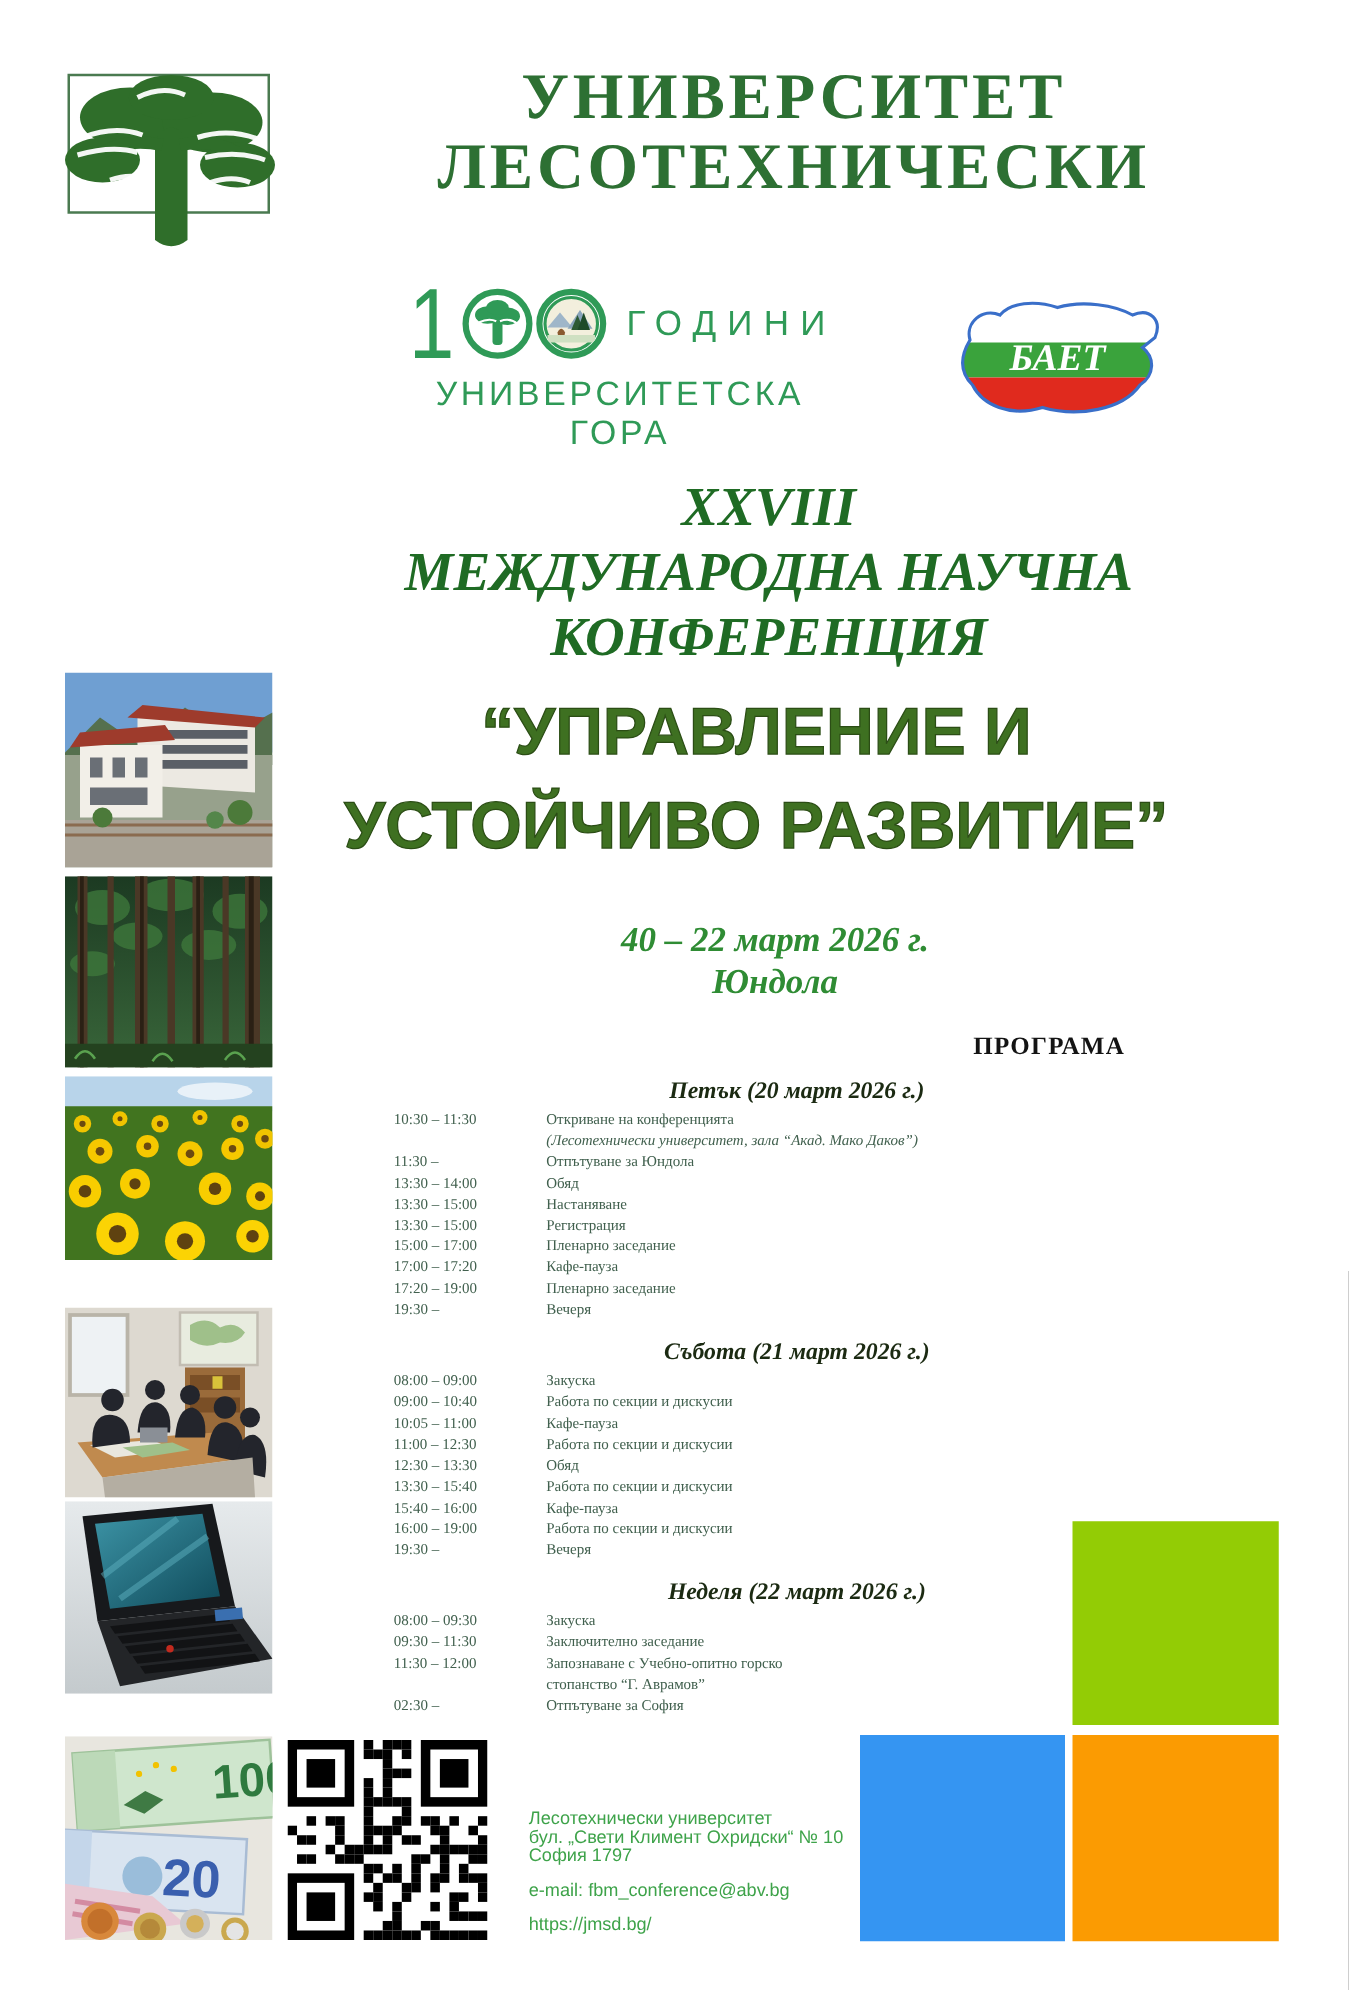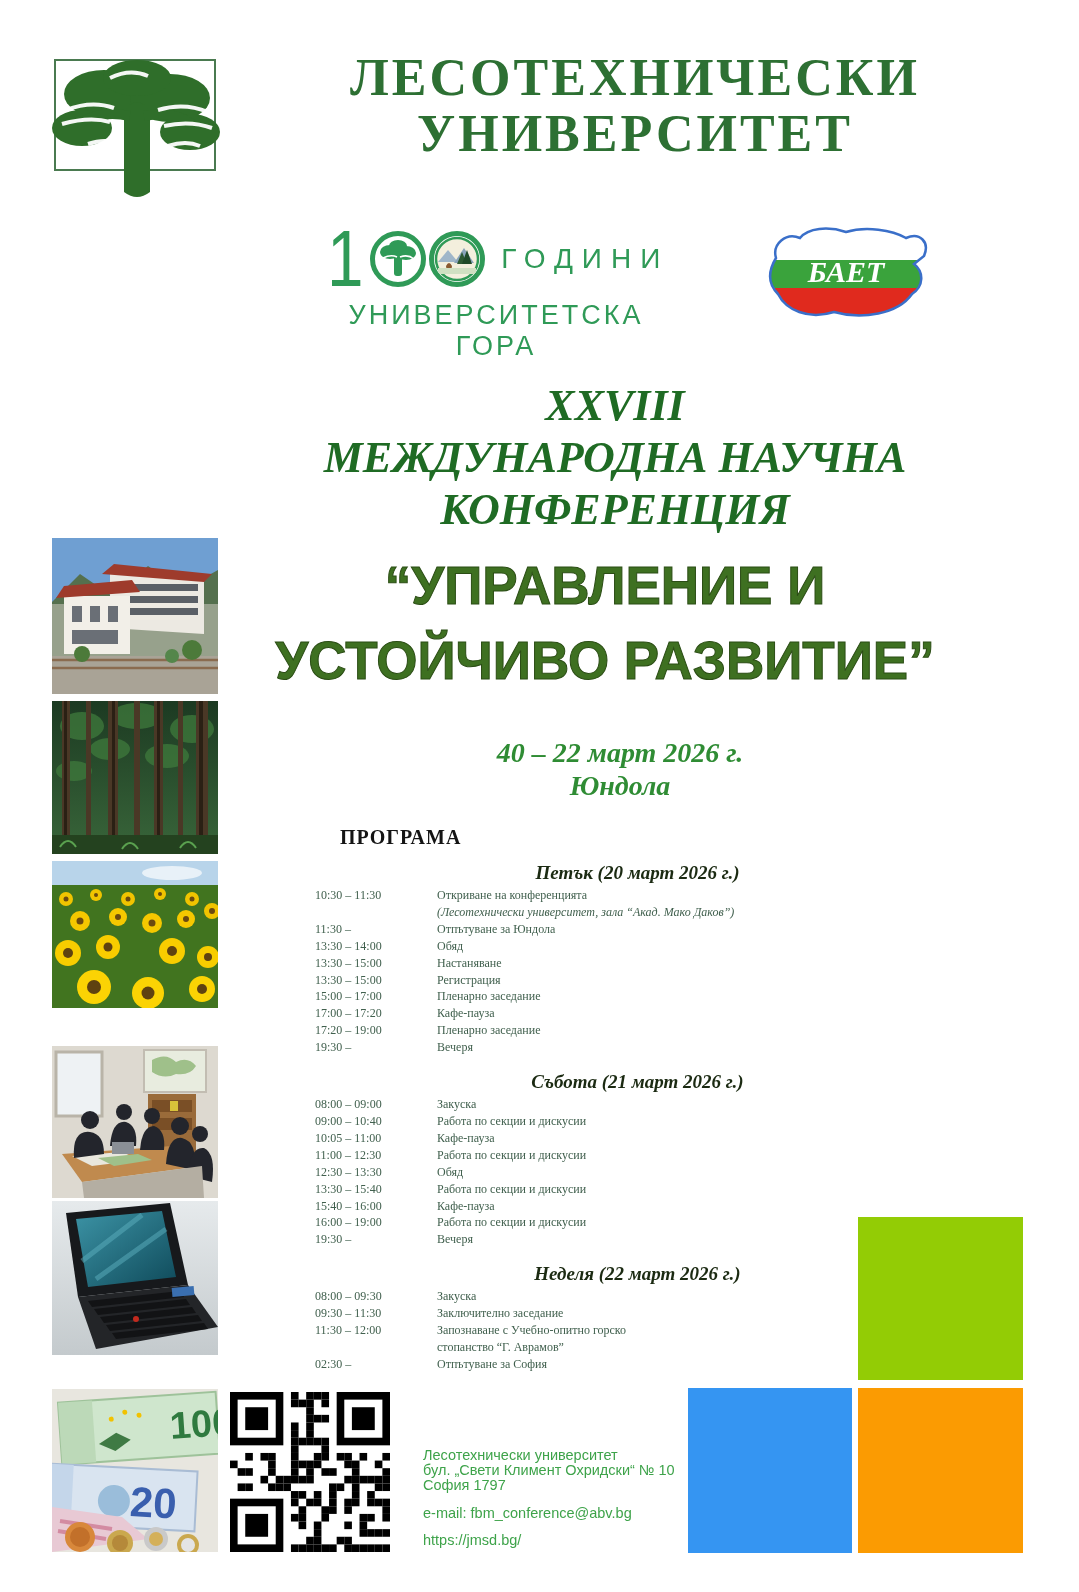--- a/index.html
+++ b/index.html
@@ -16,33 +16,33 @@
   .cent{position:absolute;left:308px;top:226px;width:376px;color:#2f9a57;
         font-family:"Liberation Sans",sans-serif;}
   .cent-row{display:flex;align-items:center;justify-content:center;height:66px;}
   .cent-digit{font-size:80px;line-height:62px;font-weight:normal;transform:scaleX(.82);}
   .cent-ring{width:56px;height:56px;border:5px solid #2f9a57;border-radius:50%;
              margin-left:3px;box-sizing:border-box;display:flex;align-items:center;justify-content:center;overflow:hidden;}
   .cent-years{font-size:28px;letter-spacing:9px;margin-left:16px;}
   .cent-sub{margin-top:8px;text-align:center;font-size:27px;letter-spacing:3px;}
 
   
-  .baet{position:absolute;left:758px;top:220px;width:180px;height:110px;}
+  .baet{position:absolute;left:758px;top:234px;width:180px;height:110px;}
 
   
   .conf{position:absolute;left:110px;top:380px;width:1010px;text-align:center;
         font-style:italic;font-weight:bold;font-size:44px;line-height:52px;color:#1f6b24;}
   .theme{position:absolute;left:60px;top:548px;width:1090px;text-align:center;
          font-family:"Liberation Sans",sans-serif;font-weight:bold;font-size:53px;
          line-height:75px;color:#3e7021;-webkit-text-stroke:1px #2b4d15;}
   .date{position:absolute;left:340px;top:736px;width:560px;text-align:center;
         font-style:italic;font-weight:bold;font-size:28px;line-height:33px;color:#2f8c34;}
 
   
-  .prog-head{position:absolute;left:340px;top:826px;width:560px;text-align:left;
+  .prog-head{position:absolute;left:340px;top:826px;width:560px;text-align:right;
              font-weight:bold;font-size:20px;letter-spacing:1px;color:#141414;}
   .program{position:absolute;left:315px;top:862px;width:645px;}
   .day{margin-bottom:15px;}
   .day-title{text-align:center;font-weight:bold;font-style:italic;font-size:19px;
              line-height:22px;color:#1b2a12;margin-bottom:3px;}
   .row{display:flex;font-size:12px;line-height:16.9px;color:#41604e;}
   .row .time{width:122px;flex:none;}
   .row .act{flex:1;}
   .row.it .act{font-style:italic;}
 
@@ -92,22 +92,22 @@
         <path d="M106,58 Q132,50 156,60"></path>
         <path d="M112,74 Q138,68 160,76"></path>
         <path d="M58,26 Q78,16 96,24"></path>
         <path d="M36,92 Q54,86 66,92"></path>
         <path d="M116,94 Q134,88 148,94"></path>
       </g>
     </svg>
   </div>
 
   <div class="uni-title">
+    <span style="display:block">УНИВЕРСИТЕТ</span>
     <span style="display:block">ЛЕСОТЕХНИЧЕСКИ</span>
-    <span style="display:block">УНИВЕРСИТЕТ</span>
   </div>
 
   <div class="cent">
     <div class="cent-row">
       <span class="cent-digit">1</span>
       <span class="cent-ring">
         <svg viewBox="0 0 46 46" width="46" height="46">
           <g fill="#2f9a57">
             <ellipse cx="15" cy="16" rx="10" ry="7"></ellipse>
             <ellipse cx="31" cy="17" rx="10" ry="7"></ellipse>

